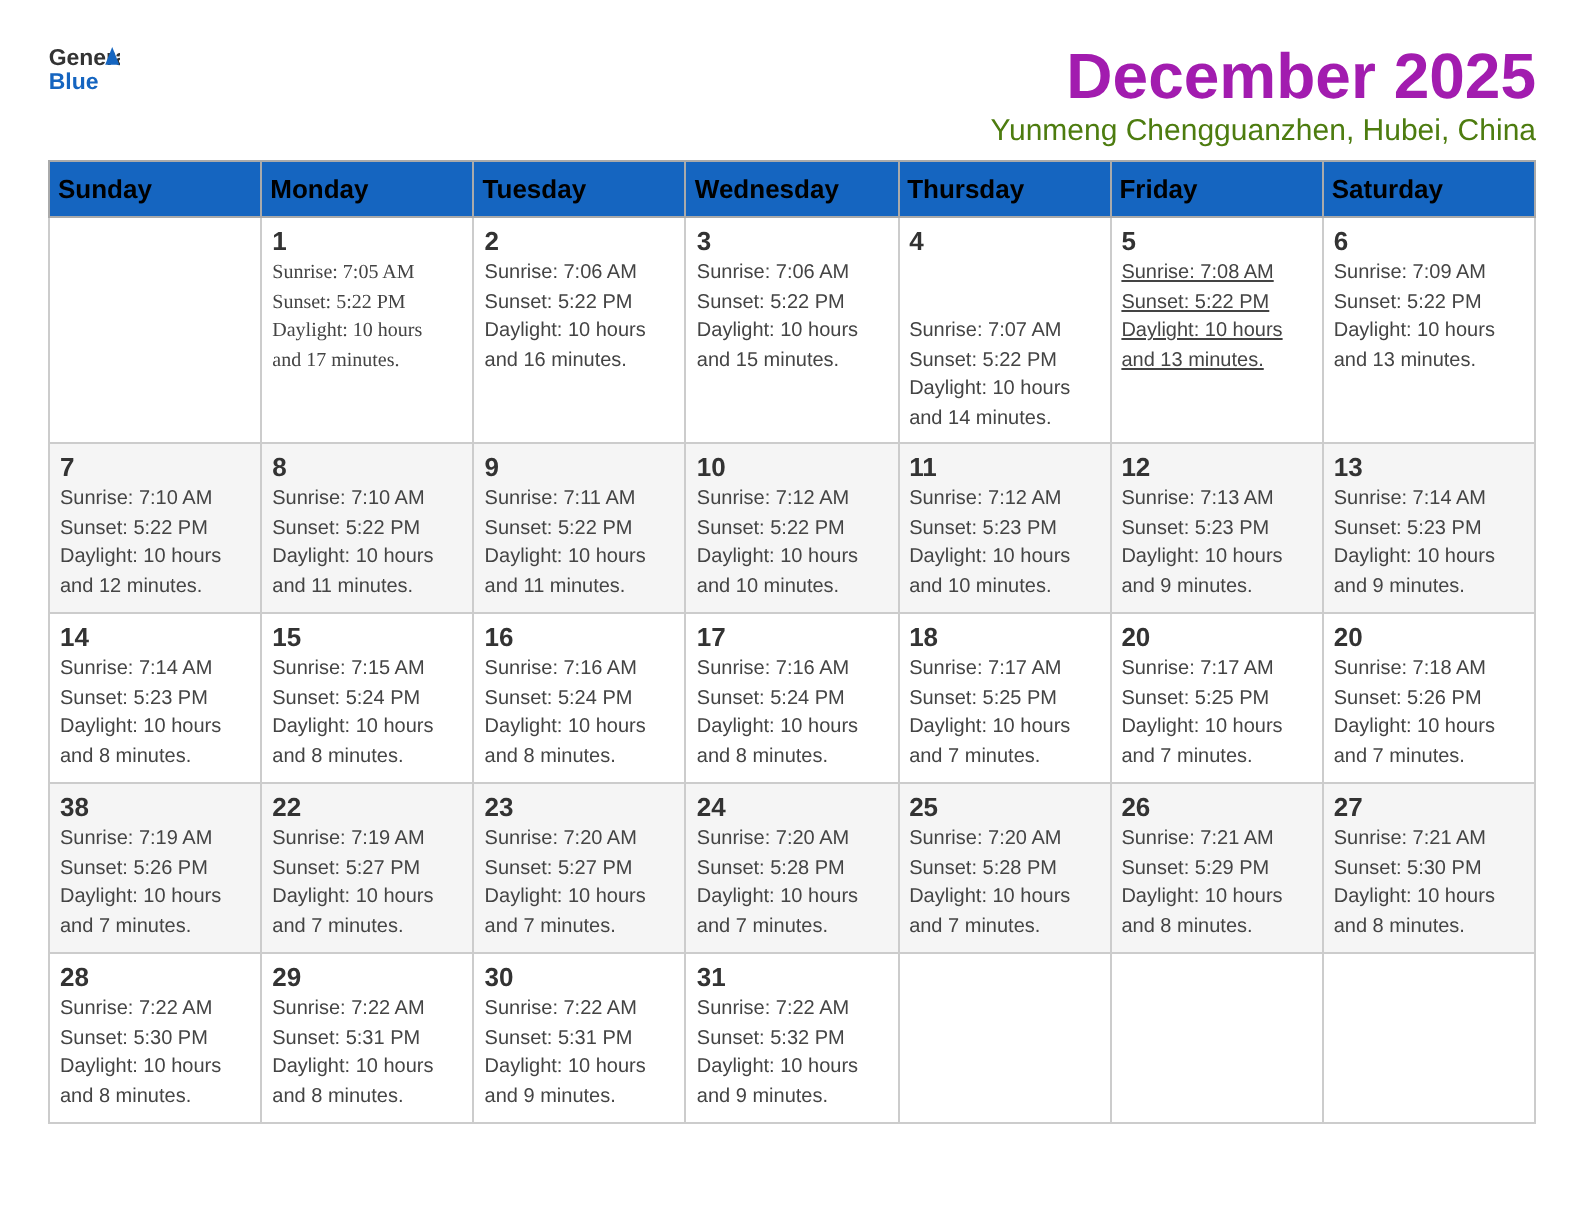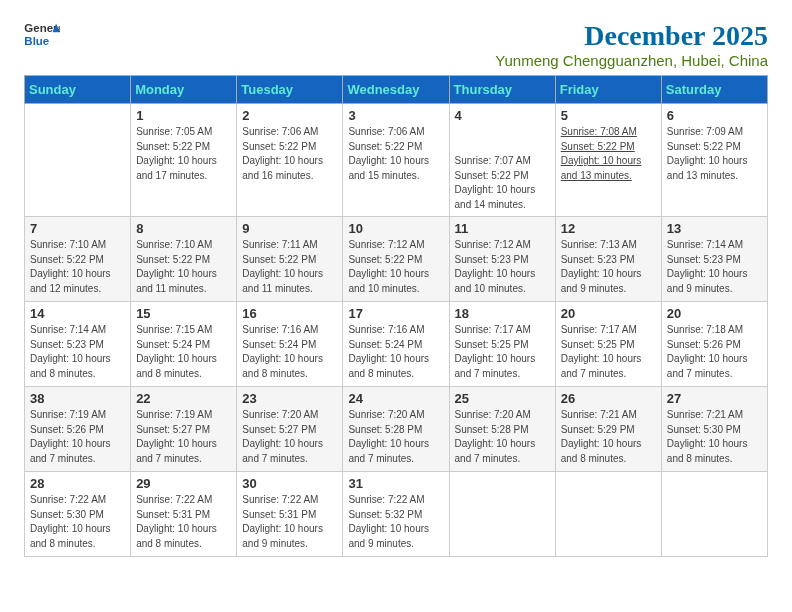--- a/index.html
+++ b/index.html
@@ -22,37 +22,36 @@
       gap: 4px;
     }
     .logo-icon {
       width: 36px;
       height: 30px;
     }
     .title-block {
       text-align: right;
     }
     .month-year {
-      font-size: 28px;
+      font-size: 32px;
       font-weight: bold;
-      color: #0369a1;
-      font-family: Liberation Serif, serif;
+      color: #a21caf;
     }
     .location {
       font-size: 15px;
       color: #4d7c0f;
     }
     table {
       width: 100%;
       border-collapse: collapse;
       table-layout: fixed;
     }
     thead tr th {
       background-color: #1565c0;
-      color: #5eead4;
+      color: #000000;
       font-size: 13px;
       font-weight: bold;
       padding: 6px 4px;
       text-align: left;
       border: 1px solid #aaa;
     }
     tbody tr td {
       vertical-align: top;
       border: 1px solid #ccc;
       padding: 4px 5px;
@@ -106,21 +105,21 @@
         <th>Thursday</th>
         <th>Friday</th>
         <th>Saturday</th>
       </tr>
   </thead>
   <tbody id="cal-body">
   <tr>
         <td class="empty-cell"></td>
         <td>
           <span class="day-num">1</span>
-          <div class="day-info" style="white-space: pre-line;">Sunrise: 7:05 AM
+          <div class="day-info" style="white-space: pre-line; font-family: Liberation Serif, serif;">Sunrise: 7:05 AM
 Sunset: 5:22 PM
 Daylight: 10 hours
 and 17 minutes.</div>
         </td>
         <td>
           <span class="day-num">2</span>
           <div class="day-info" style="white-space: pre-line;">Sunrise: 7:06 AM
 Sunset: 5:22 PM
 Daylight: 10 hours
 and 16 minutes.</div>

